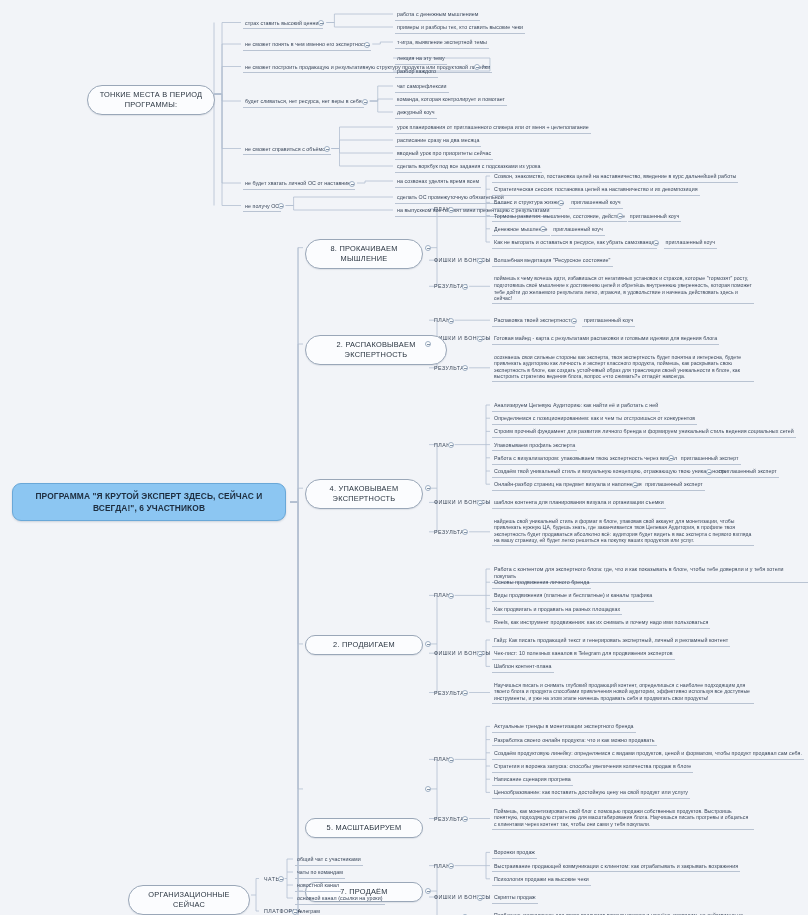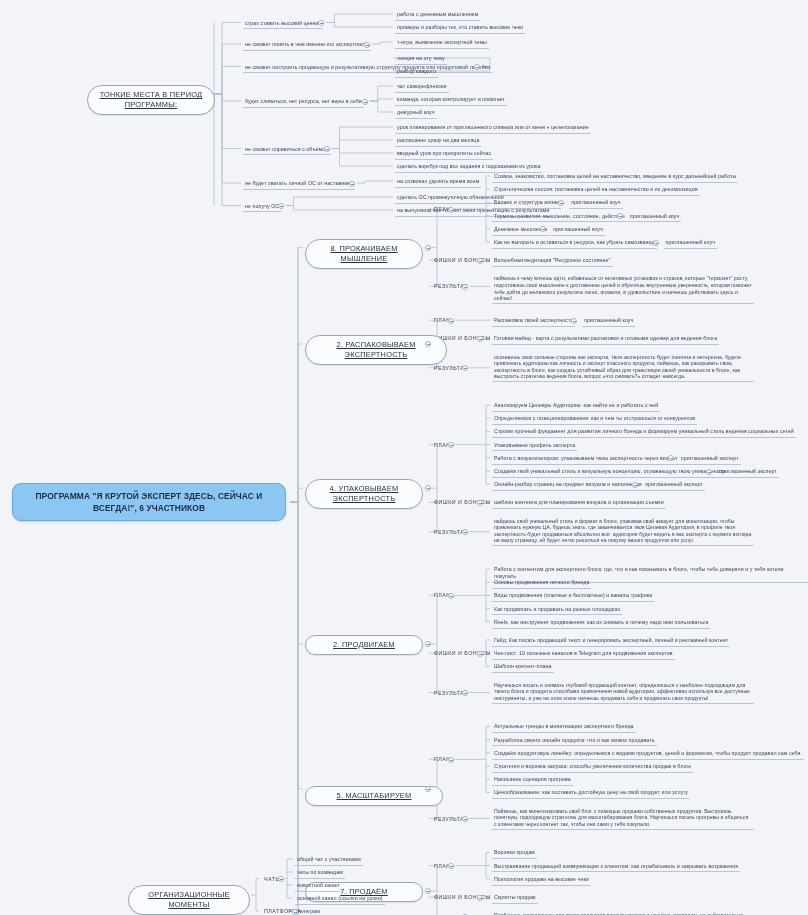--- a/index.html
+++ b/index.html
@@ -40,21 +40,20 @@
     background:#fbfcfe;
     border:1px solid #9aa7b8;
     border-radius:15px;
     font-size:7.4px;
     letter-spacing:.25px;
     color:#28333f;
     text-align:center;
     line-height:10px;
     padding:4px 7px;
     box-shadow:0 1px 1px rgba(40,60,90,.10);
-    text-decoration:underline;
   }
 
   
   .u{
     font-size:5.3px;
     line-height:7.2px;
     color:#39465a;
     border-bottom:1px solid #b9c3d2;
     padding:1px 2px 1.5px 2px;
     letter-spacing:.05px;
@@ -349,36 +348,36 @@
       <div class="node u" style="left: 492px; top: 735.6px;">Разработка своего онлайн продукта: что и как можно продавать</div>
       <div class="node u" style="left: 492px; top: 748.8px;">Создаём продуктовую линейку: определяемся с видами продуктов, ценой и форматом, чтобы продукт продавал сам себя.</div>
       <div class="node u" style="left: 492px; top: 762px;">Стратегия и воронка запуска: способы увеличения количества продаж в блоге</div>
       <div class="node u" style="left: 492px; top: 775.2px;">Написание сценария прогрева</div>
       <div class="node u" style="left: 492px; top: 788.4px;">Ценообразование: как поставить достойную цену на свой продукт или услугу</div>
       <div class="node u cap" style="left: 432px; top: 755.4px;">ПЛАН</div>
       <div class="toggle" style="left: 447.6px; top: 756.9px;"></div>
       <div class="node u para" style="left: 492px; top: 806.6px; width: 262px;">Поймешь, как монетизировать свой блог с помощью продажи собственных продуктов. Выстроишь понятную, подходящую стратегию для масштабирования блога. Научишься писать прогревы и общаться с клиентами через контент так, чтобы они сами у тебя покупали.</div>
       <div class="node u cap" style="left: 432px; top: 814.5px;">РЕЗУЛЬТАТ</div>
       <div class="toggle" style="left: 462.1px; top: 816px;"></div>
-      <div class="node capsule" style="left: 305px; top: 786px; width: 138px;">5. МАСШТАБИРУЕМ</div>
+      <div class="node capsule" style="left: 305px; top: 818px; width: 118px;">5. МАСШТАБИРУЕМ</div>
       <div class="toggle" style="left: 425px; top: 785.95px;"></div>
       <div class="node u" style="left: 492px; top: 848.4px;">Воронки продаж</div>
       <div class="node u" style="left: 492px; top: 861.6px;">Выстраивание продающей коммуникации с клиентом: как отрабатывать и закрывать возражения</div>
       <div class="node u" style="left: 492px; top: 874.8px;">Психология продажи на высокие чеки</div>
       <div class="node u cap" style="left: 432px; top: 861.6px;">ПЛАН</div>
       <div class="toggle" style="left: 447.6px; top: 863.1px;"></div>
       <div class="node u" style="left: 492px; top: 893px;">Скрипты продаж</div>
       <div class="node u cap" style="left: 432px; top: 893px;">ФИШКИ И БОНУСЫ</div>
       <div class="toggle" style="left: 476.6px; top: 894.5px;"></div>
       <div class="node u para" style="left: 492px; top: 911.2px; width: 262px;">Подберешь подходящую для своих продуктов воронку продаж и начнёшь подводить на действительно высокие чеки</div>
       <div class="node u cap" style="left: 432px; top: 912.5px;">РЕЗУЛЬТАТ</div>
       <div class="toggle" style="left: 462.1px; top: 914px;"></div>
       <div class="node capsule" style="left: 305px; top: 882.05px; width: 118px;">7. ПРОДАЁМ</div>
       <div class="toggle" style="left: 425px; top: 888.05px;"></div>
-      <div class="node capsule" style="left: 128px; top: 885px; width: 122px;">ОРГАНИЗАЦИОННЫЕ МОМЕНТЫ</div>
+      <div class="node capsule" style="left: 128px; top: 885px; width: 122px;">ОРГАНИЗАЦИОННЫЕ СЕЙЧАС</div>
       <div class="node u" style="left: 295px; top: 855px;">общий чат с участниками</div>
       <div class="node u" style="left: 295px; top: 868px;">чаты по командам</div>
       <div class="node u" style="left: 295px; top: 881px;">новостной канал</div>
       <div class="node u" style="left: 295px; top: 894px;">основной канал (ссылки на уроки)</div>
       <div class="node u cap" style="left: 262px; top: 874.5px;">ЧАТЫ</div>
       <div class="toggle" style="left: 277.6px; top: 876px;"></div>
       <div class="node u" style="left: 295px; top: 907px;">телеграм</div>
       <div class="node u cap" style="left: 262px; top: 907px;">ПЛАТФОРМА</div>
       <div class="toggle" style="left: 292.1px; top: 908.5px;"></div>
     </div>

